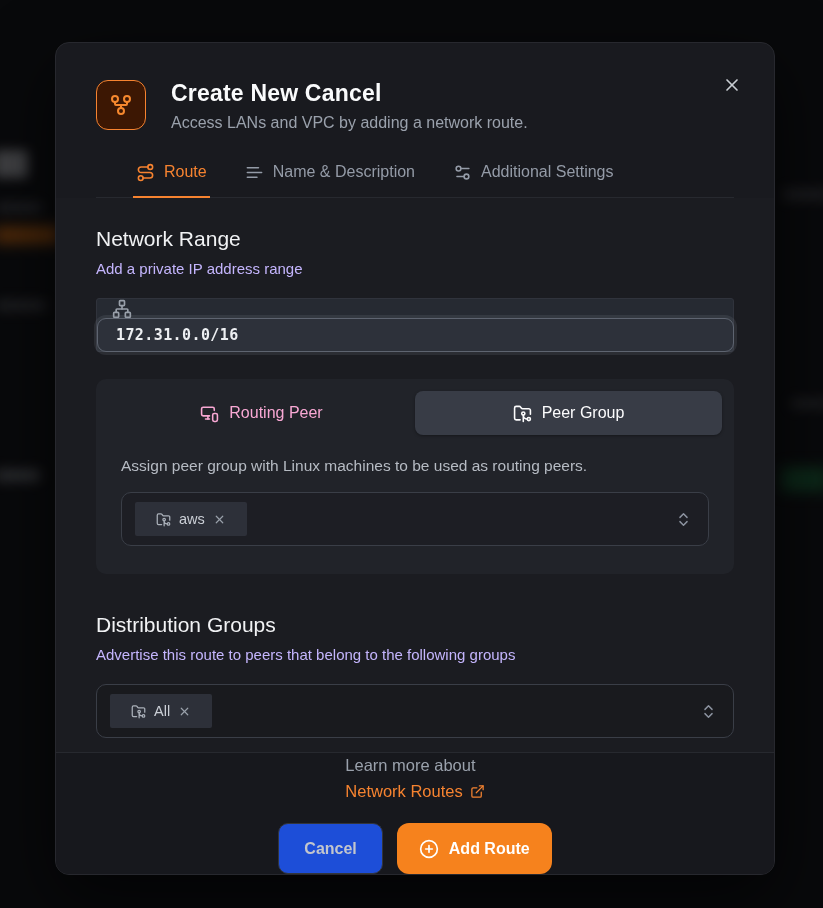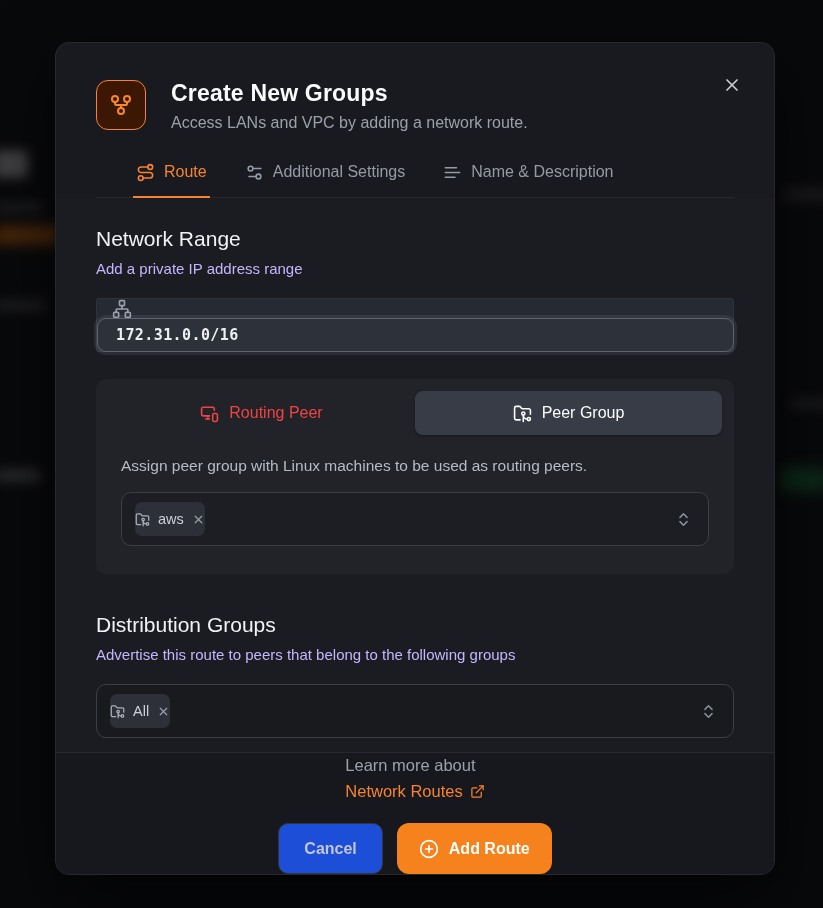--- a/index.html
+++ b/index.html
@@ -77,36 +77,36 @@
   .cidr-input {
     width:100%; background:transparent; border:0; outline:0;
     color:#edeff2; font-family:"DejaVu Sans Mono", monospace;
     font-size:15px; font-weight:700; letter-spacing:0.4px; padding:0 18px;
   }
 
   .peer-card { margin-top:27px; background:#212329; border-radius:10px; padding:12px 12px 28px; }
   .segmented { display:flex; }
   .seg-btn {
     flex:1; height:44px; display:flex; align-items:center; justify-content:center; gap:10px;
-    font-size:16px; color:#ef4444; border-radius:8px; cursor:pointer;
+    font-size:16px; color:#f9a8d4; border-radius:8px; cursor:pointer;
     background:none; border:0; font-family:inherit;
   }
   .seg-btn.active { background:#383c46; color:#fcfcfd; font-weight:500; box-shadow:0 1px 3px rgba(0,0,0,0.35); }
   .peer-desc { margin:22px 13px 0; font-size:15.5px; color:#b6bbc3; }
 
   .select {
     height:54px; border:1px solid #3a3e47; border-radius:10px;
     display:flex; align-items:center; justify-content:space-between;
     padding:0 16px 0 13px; cursor:pointer;
   }
   .select.in-card { margin:17px 13px 0; background:rgba(10,11,14,0.18); }
   .select.on-body { margin-top:21px; background:rgba(10,11,14,0.10); }
   .tag {
     display:inline-flex; align-items:center; gap:8px;
-    background:#2d3039; border-radius:7px; height:34px; padding:0 0;
+    background:#2d3039; border-radius:2px; height:34px; padding:0 21px;
     font-size:14.5px; color:#cbcfd6;
   }
   .tag .tag-icon { color:#aab0b9; display:flex; }
   .tag .tag-x { color:#99a0aa; display:flex; cursor:pointer; }
   .chevrons { color:#8c93a0; display:flex; }
 
   .dg-section { margin-top:39px; }
 
   .modal-footer {
     height:122px; background:#17181d; border-top:1px solid #27292f;
@@ -152,21 +152,21 @@
       <div class="app-icon">
         <svg width="24" height="24" viewBox="0 0 24 24" fill="none" stroke="currentColor" stroke-width="2" stroke-linecap="round" stroke-linejoin="round">
           <circle cx="12" cy="18" r="3"></circle>
             <circle cx="6" cy="6" r="3"></circle>
             <circle cx="18" cy="6" r="3"></circle>
           <path d="M18 9v2c0 .6-.4 1-1 1H7c-.6 0-1-.4-1-1V9"></path>
             <path d="M12 12v3"></path>
         </svg>
       </div>
       <div>
-        <div class="title">Create New Groups</div>
+        <div class="title">Create New Cancel</div>
         <div class="subtitle">Access LANs and VPC by adding a network route.</div>
       </div>
     </div>
     <button class="close-btn">
       <span>
         <svg width="20" height="20" viewBox="0 0 24 24" fill="none" stroke="currentColor" stroke-width="2" stroke-linecap="round" stroke-linejoin="round">
           <path d="M18 6 6 18"></path>
             <path d="m6 6 12 12"></path>
         </svg>
       </span>
@@ -179,37 +179,37 @@
             <circle cx="6" cy="19" r="3"></circle>
               <path d="M9 19h8.5a3.5 3.5 0 0 0 0-7h-11a3.5 3.5 0 0 1 0-7H15"></path>
               <circle cx="18" cy="5" r="3"></circle>
           </svg>
         </span>
         <span>Route</span>
       </button>
       <button class="tab">
         <span>
           <svg width="19" height="19" viewBox="0 0 24 24" fill="none" stroke="currentColor" stroke-width="2" stroke-linecap="round" stroke-linejoin="round">
+            <path d="M17 6.1H3"></path>
+              <path d="M21 12.1H3"></path>
+              <path d="M15.1 18H3"></path>
+          </svg>
+        </span>
+        <span>Name &amp; Description</span>
+      </button>
+      <button class="tab">
+        <span>
+          <svg width="19" height="19" viewBox="0 0 24 24" fill="none" stroke="currentColor" stroke-width="2" stroke-linecap="round" stroke-linejoin="round">
             <path d="M20 7h-9"></path>
               <path d="M14 17H5"></path>
               <circle cx="17" cy="17" r="3"></circle>
               <circle cx="7" cy="7" r="3"></circle>
           </svg>
         </span>
         <span>Additional Settings</span>
-      </button>
-      <button class="tab">
-        <span>
-          <svg width="19" height="19" viewBox="0 0 24 24" fill="none" stroke="currentColor" stroke-width="2" stroke-linecap="round" stroke-linejoin="round">
-            <path d="M17 6.1H3"></path>
-              <path d="M21 12.1H3"></path>
-              <path d="M15.1 18H3"></path>
-          </svg>
-        </span>
-        <span>Name &amp; Description</span>
       </button>
     </div>
   </div>
 
   <div class="modal-body">
 
     <div>
       <div class="section-title">Network Range</div>
       <div class="section-desc">Add a private IP address range</div>
       <div class="cidr-group">

